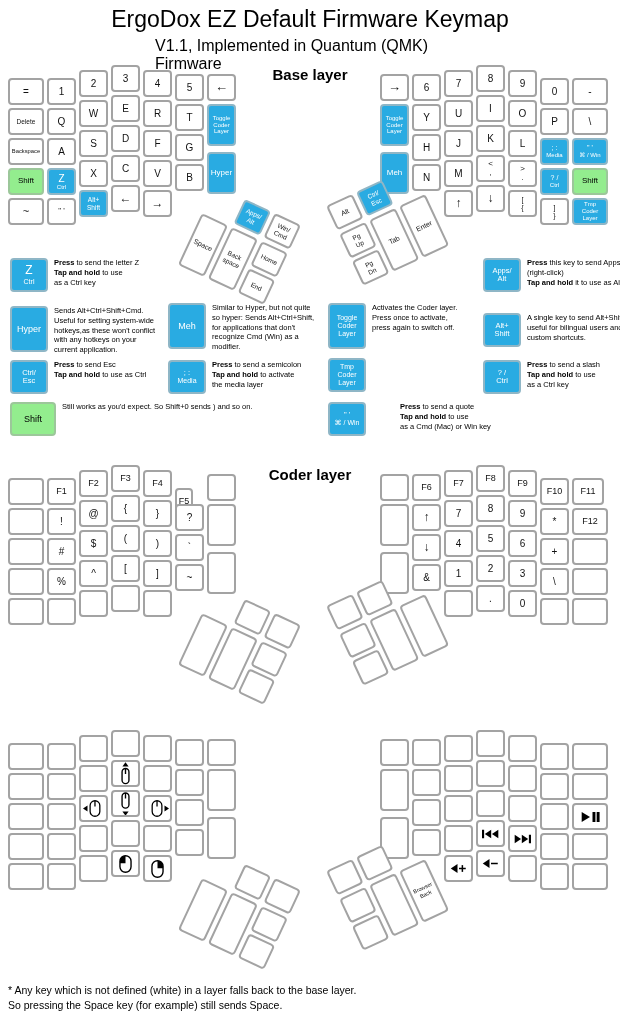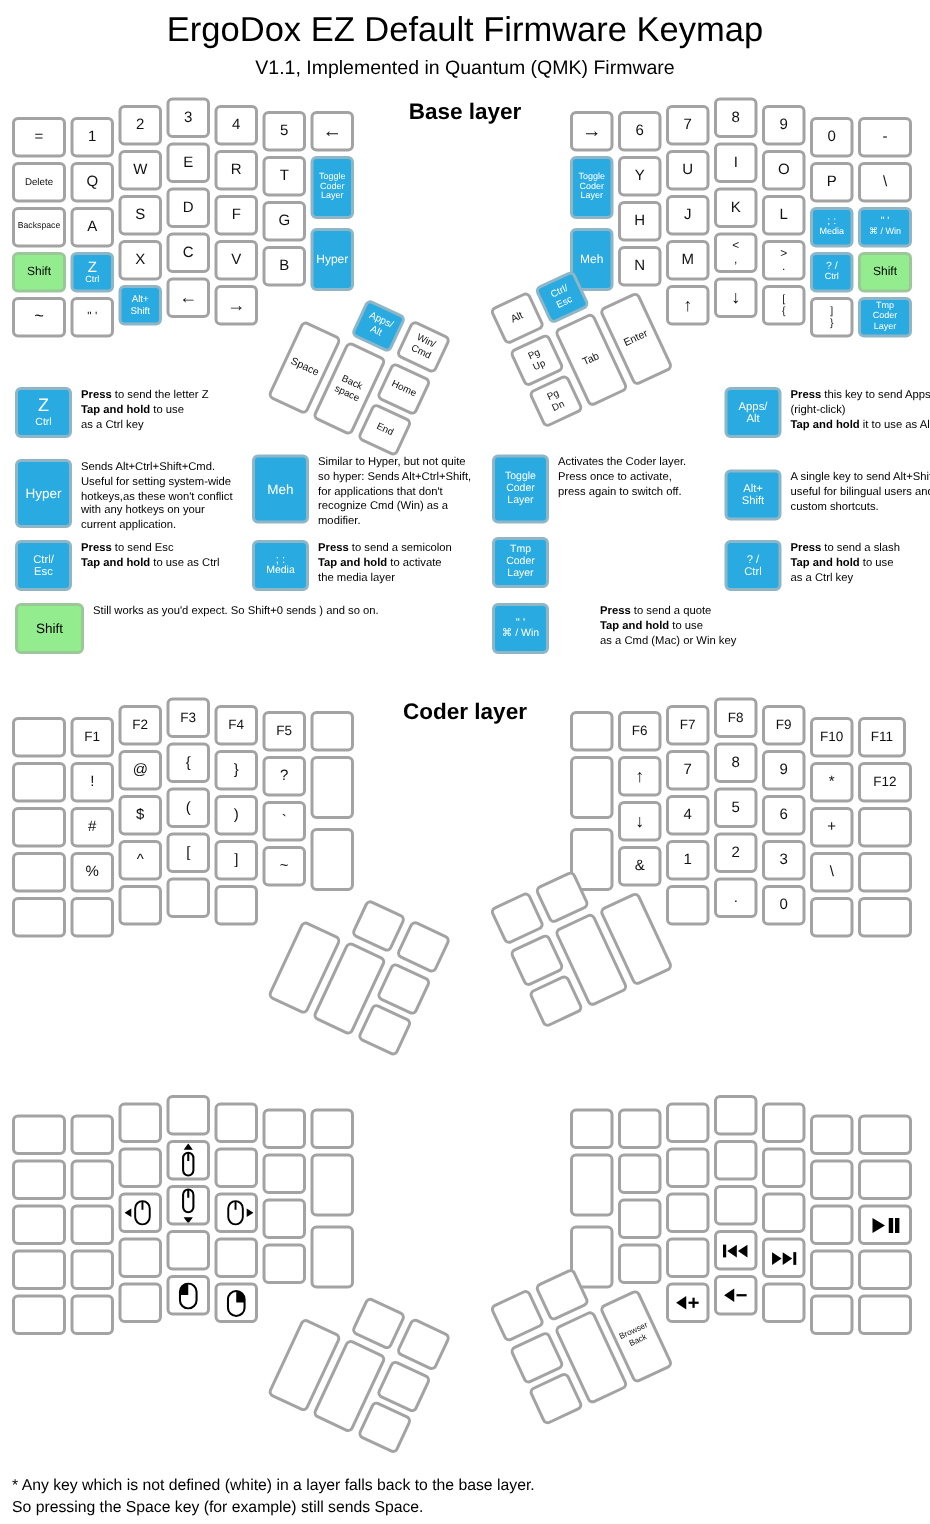--- a/index.html
+++ b/index.html
@@ -1,20 +1,20 @@
 <!DOCTYPE html>
 <html style="--blue: #29abe2; --green: #93ed8e;"><head>
 <meta charset="utf-8">
 <style>
   *{margin:0;padding:0;box-sizing:border-box}
   html,body{background:#fff}
   body{font-family:"Liberation Sans","DejaVu Sans",sans-serif;color:#000}
   #canvas{position:relative;width:620px;height:1016px;background:#fff;overflow:hidden}
   .title{position:absolute;top:6px;left:50%;transform:translateX(-50%);font-size:23px;white-space:nowrap}
-  .subtitle{position:absolute;top:37px;left:50%;transform:translateX(-50%);font-size:13px}
+  .subtitle{position:absolute;top:37px;left:50%;transform:translateX(-50%);font-size:16px}
   .layer-title{position:absolute;left:310px;transform:translateX(-50%);font-weight:bold;font-size:15px;text-align:center;white-space:pre-line}
   #lt0{top:66px}
   #lt1{top:466px}
   #lt2{top:731px}
   .layer{position:absolute;left:0;width:620px;height:1px}
   .key{position:absolute;background:#fff;border:2px solid #a3a3a3;border-radius:4px;display:flex;flex-direction:column;align-items:center;justify-content:center;line-height:1.12;text-align:center;overflow:hidden;color:#111}
   .key.blue{background:var(--blue,#29abe2);color:#fff;border-color:#8fb6c6}
   .key.green{background:var(--green,#93ed8e);color:#000;border-color:#9cc79a}
   .kl{width:100%}
   .thumb{position:absolute;transform-origin:0 0}
@@ -299,21 +299,21 @@
         </div>
         <div class="key" style="left: 79px; top: 5px; width: 29px; height: 27px;">
           <div class="kl" style="font-size: 9px;">F2</div>
         </div>
         <div class="key" style="left: 111px; top: 0px; width: 29px; height: 27px;">
           <div class="kl" style="font-size: 9px; text-align: center;">F3</div>
         </div>
         <div class="key" style="left: 143px; top: 5px; width: 29px; height: 27px;">
           <div class="kl" style="font-size: 9px;">F4</div>
         </div>
-        <div class="key" style="left: 175px; top: 9px; width: 29px; height: 27px; align-items: center;">
+        <div class="key" style="left: 175px; top: 23px; width: 18px; height: 27px; align-items: center;">
           <div class="kl" style="font-size: 9px;">F5</div>
         </div>
         <div class="key" style="left: 207px; top: 9px; width: 29px; height: 27px;"></div>
         <div class="key" style="left: 8px; top: 43px; width: 36px; height: 27px;"></div>
         <div class="key" style="left: 47px; top: 43px; width: 29px; height: 27px;">
           <div class="kl" style="font-size: 10px;">!</div>
         </div>
         <div class="key" style="left: 79px; top: 35px; width: 29px; height: 27px;">
           <div class="kl" style="font-size: 10px;">@</div>
         </div>

